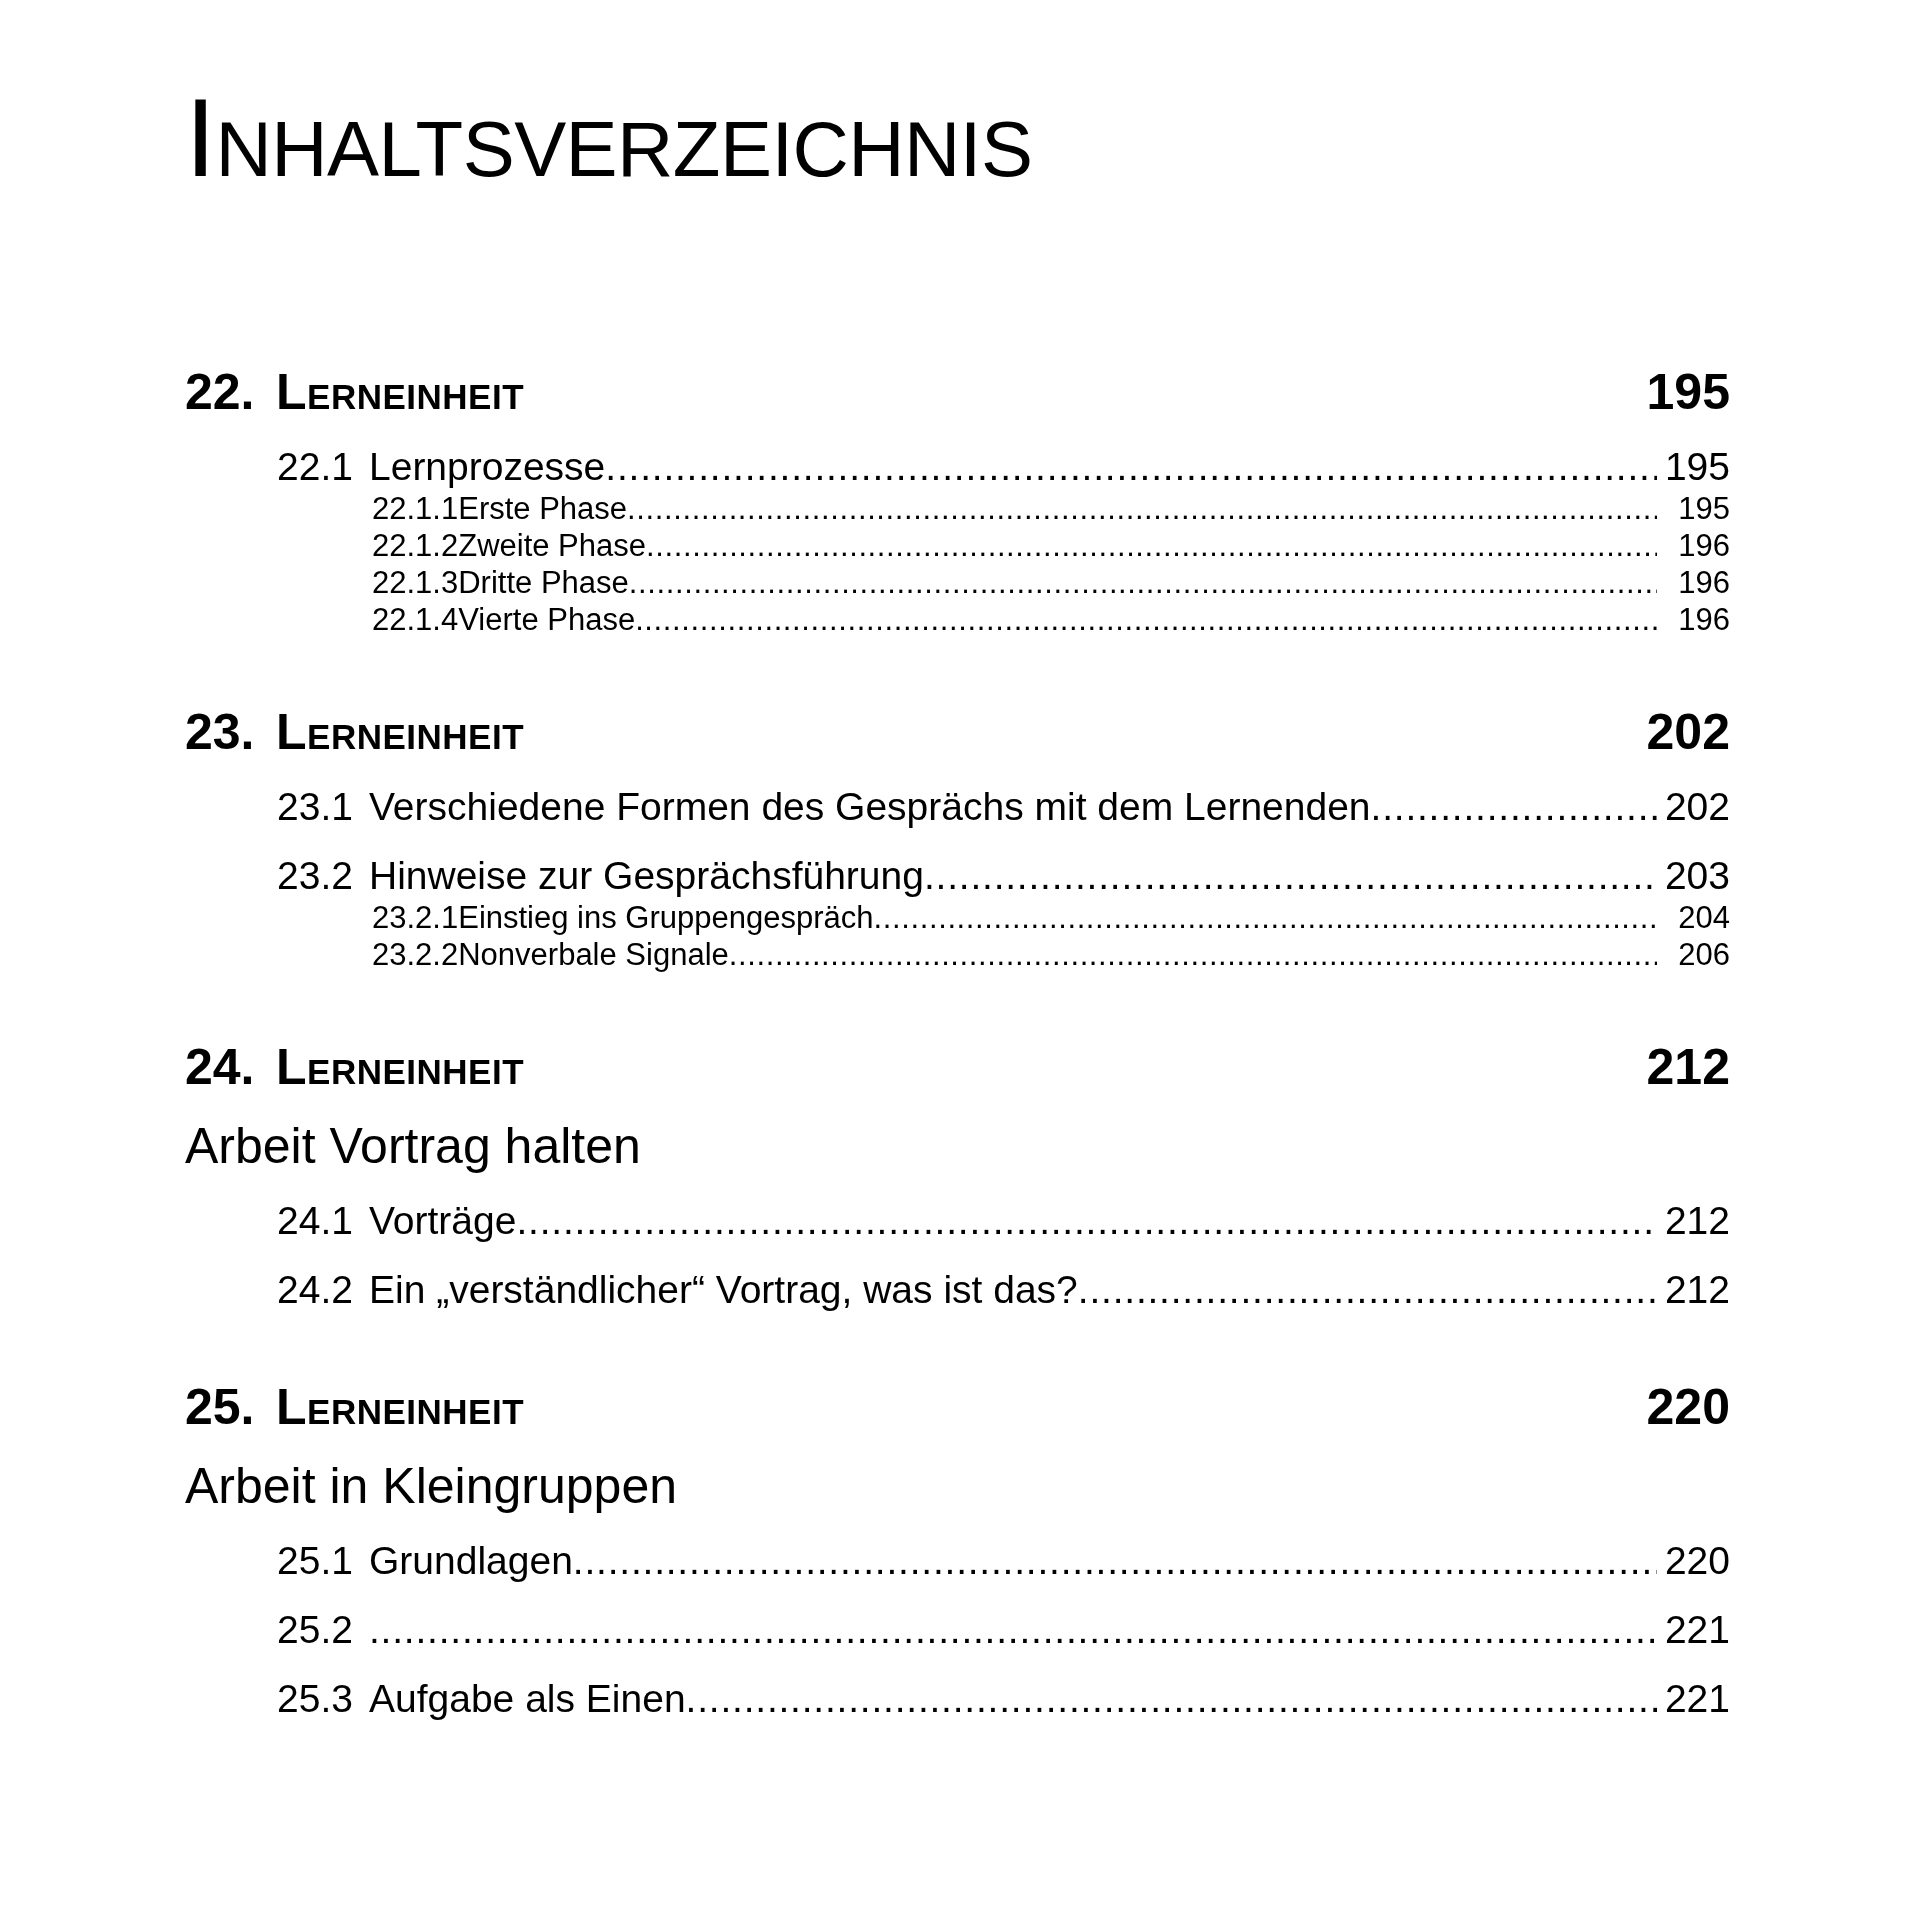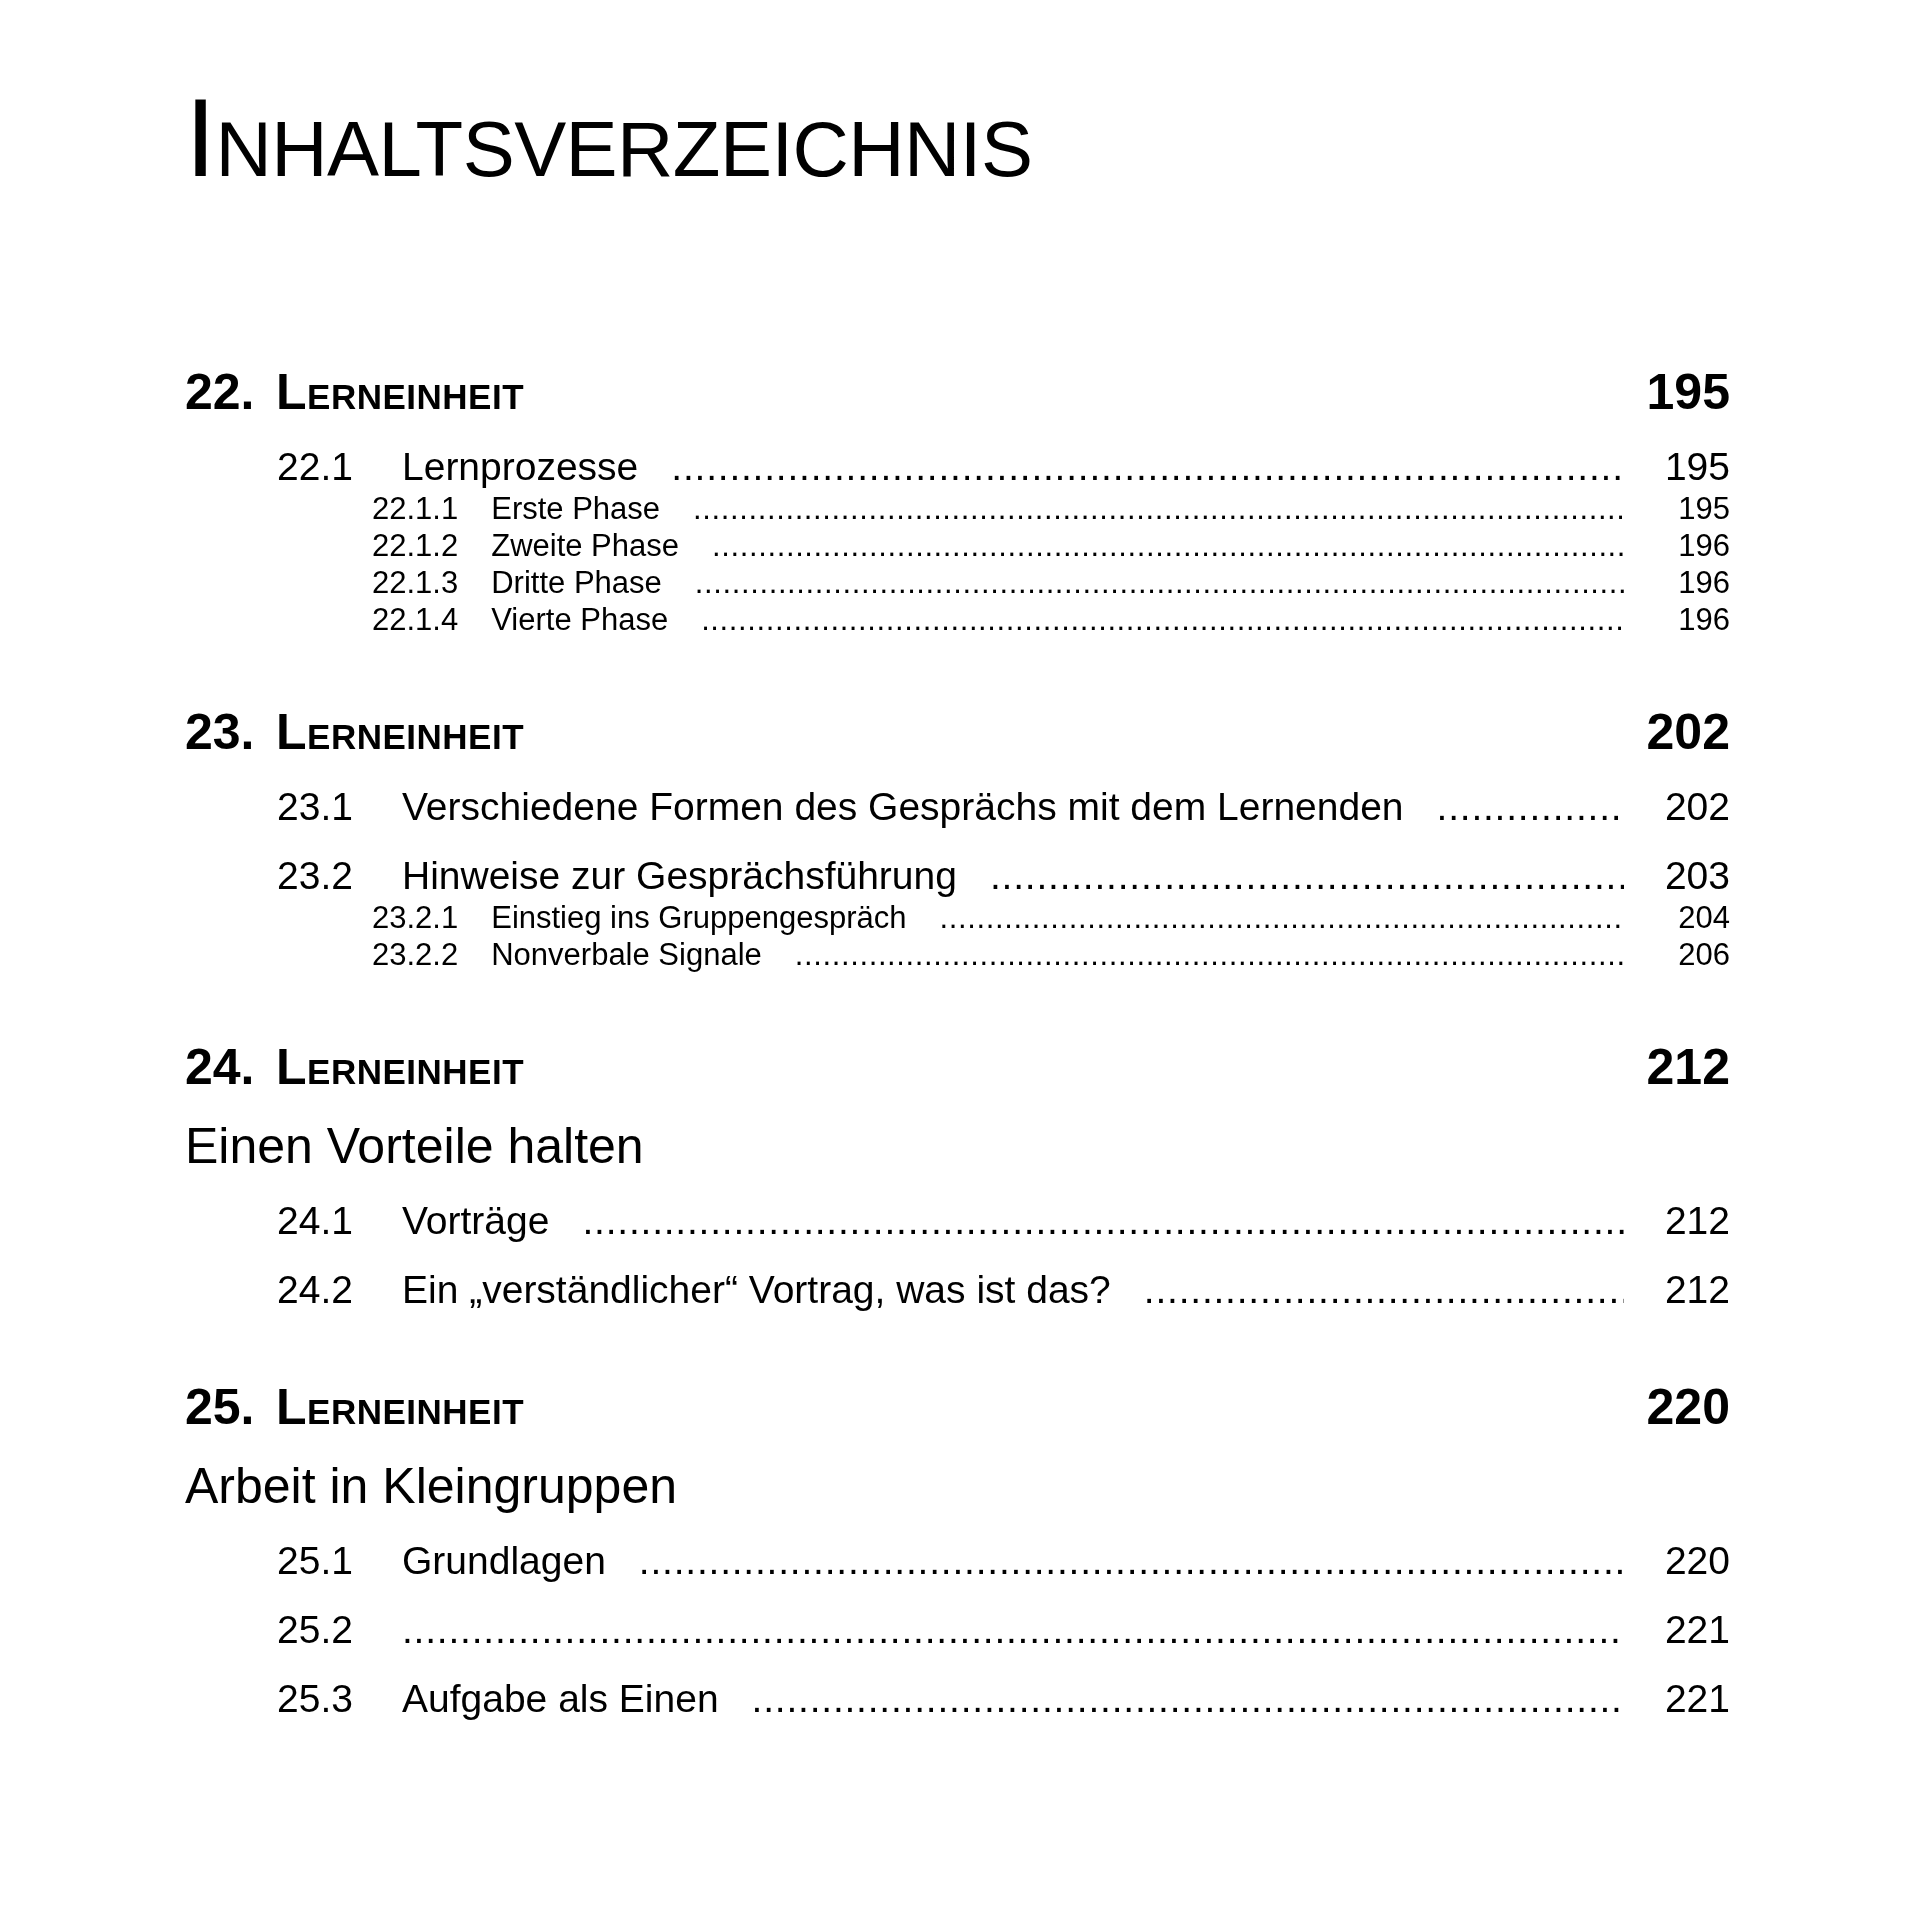--- a/index.html
+++ b/index.html
@@ -38,21 +38,20 @@
   .sec-page{flex:none;text-align:right;}
   .sec-subtitle{
     font-size:50px;font-weight:400;line-height:58px;
     margin-top:21px;white-space:nowrap;
   }
   .entries{margin-top:11.6px;}
   
   .entry{
     display:flex;align-items:baseline;
     white-space:nowrap;
-    gap:33px;
   }
   .entry.main{
     font-size:39px;line-height:46px;
     margin-left:92px;margin-top:23px;
   }
   .entry.sub{
     font-size:31px;line-height:37px;
     margin-left:187px;margin-top:0;
   }
   .entry.main .num{flex:none;width:92px;}
@@ -160,21 +159,21 @@
 </div>
   </section>
 
   <section class="toc-section">
     <div class="sec-head">
       <span class="sec-num">24.</span>
       <span class="sec-title">Lerneinheit</span>
       <span class="sec-spacer"></span>
       <span class="sec-page">212</span>
     </div>
-    <div class="sec-subtitle">Einen Vorteile halten</div>
+    <div class="sec-subtitle">Arbeit Vortrag halten</div>
     <div class="entries">
   <div class="entry main">
     <span class="num">24.1</span>
     <span class="label">Vorträge</span>
     <span class="leader"></span>
     <span class="page-num">212</span>
   </div>
 
   <div class="entry main">
     <span class="num">24.2</span>

